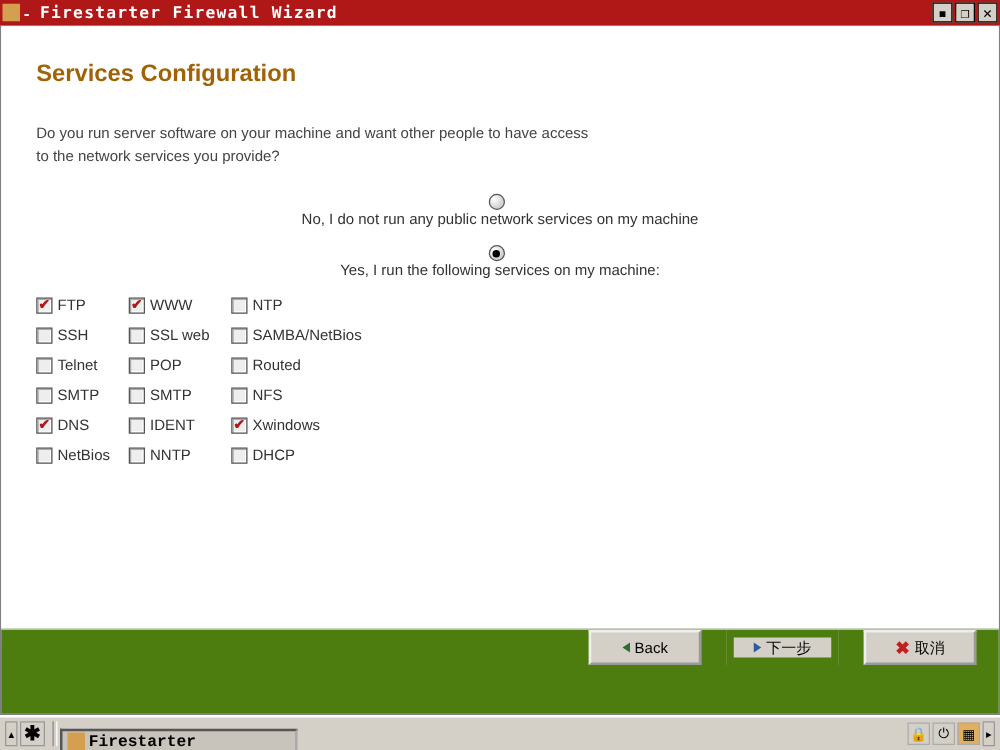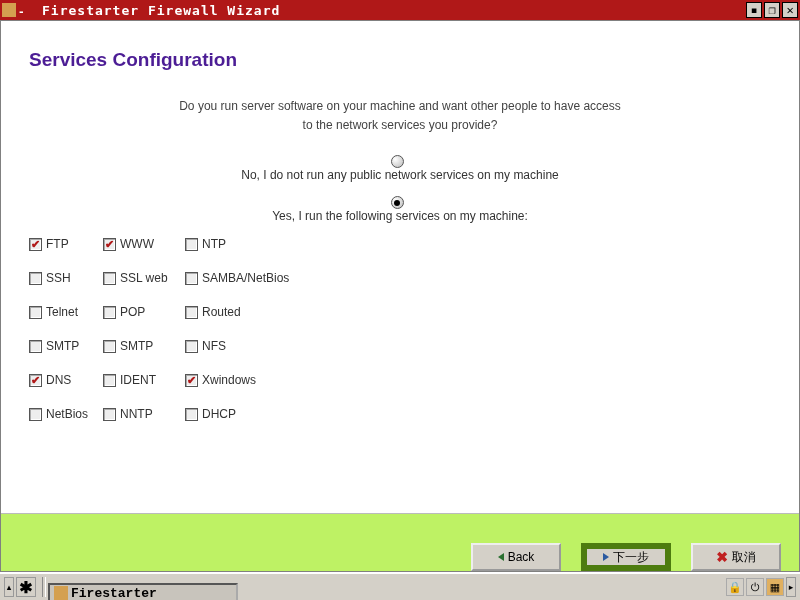--- a/index.html
+++ b/index.html
@@ -2,41 +2,41 @@
 <html><head>
 <meta charset="utf-8">
 <style>
 * { box-sizing: border-box; margin: 0; padding: 0; }
 body { width: 800px; height: 600px; font-family: Arial, Helvetica, sans-serif; background: #d4d0c8; overflow: hidden; position: relative; }
 
 
 .titlebar { height: 20px; background: #b01818; display: flex; align-items: center; padding: 0 2px; color: #fff; font-family: monospace; font-weight: bold; font-size: 13px; }
 .titlebar .app-icon { width: 14px; height: 14px; background: #d4a050; margin-right: 2px; display: inline-block; }
 .titlebar .dash-icon { width: 10px; height: 10px; display: inline-block; margin-right: 4px; font-size: 11px; }
-.titlebar .title-text { flex: 1; letter-spacing: 1px; margin-left: 10px; }
+.titlebar .title-text { flex: 1; letter-spacing: 1px; }
 .titlebar .winbtns { display: flex; gap: 2px; }
 .titlebar .winbtn { width: 16px; height: 16px; background: #d4d0c8; border: 1px solid #000; display: flex; align-items: center; justify-content: center; font-size: 12px; font-weight: bold; color: #000; cursor: pointer; }
 
 
 .wizard { position: absolute; top: 20px; left: 0; right: 0; bottom: 28px; background: #fff; border: 1px solid #808080; }
 .wizard-content { padding: 28px 28px 10px 28px; height: calc(100% - 58px); background: #fff; }
-.page-title { font-size: 19px; font-weight: bold; color: #4c1d95; margin-bottom: 26px; }
-.description { font-size: 12px; color: #444; line-height: 1.6; margin-bottom: 20px; text-align: center; }
+.page-title { font-size: 19px; font-weight: bold; color: #a16207; margin-bottom: 26px; }
+.description { font-size: 12px; color: #444; line-height: 1.6; margin-bottom: 20px; }
 
 .radio-row { display: flex; align-items: center; margin-bottom: 14px; font-size: 12px; color: #333; flex-direction: column; }
 .radio { width: 13px; height: 13px; border-radius: 50%; border: 1px solid #555; margin-right: 6px; display: inline-flex; align-items: center; justify-content: center; background: radial-gradient(circle at 30% 30%, #fff, #bbb); cursor: pointer; }
 .radio.selected::after { content: ""; width: 6px; height: 6px; background: #000; border-radius: 50%; }
 
-.services-grid { margin-top: 10px; display: grid; grid-template-columns: 74px 82px 140px; gap: 20px 0; font-size: 12px; color: #333; }
+.services-grid { margin-top: 10px; display: grid; grid-template-columns: 74px 82px 140px; gap: 10px 0; font-size: 12px; color: #333; }
 .chk-row { display: flex; align-items: center; }
 .chk { width: 13px; height: 13px; border: 1px solid #555; background: #eee; margin-right: 4px; display: inline-flex; align-items: center; justify-content: center; cursor: pointer; box-shadow: inset 1px 1px 0 #aaa, inset -1px -1px 0 #fff; }
 .chk.checked::after { content: "✔"; font-size: 11px; color: #b01818; font-weight: bold; line-height: 1; }
 
 
-.button-bar { position: absolute; left: 0; right: 0; bottom: 0; height: 58px; background: #bef264; border-top: 1px solid #bbb; display: flex; align-items: flex-end; justify-content: flex-end; padding: 0 18px; gap: 20px; }
+.button-bar { position: absolute; left: 0; right: 0; bottom: 0; height: 68px; background: #4d7c0f; border-top: 1px solid #bbb; display: flex; align-items: flex-start; justify-content: flex-end; padding: 0 18px; gap: 20px; }
 .btn { min-width: 90px; height: 28px; background: #d4d0c8; border: 2px outset #eee; display: inline-flex; align-items: center; justify-content: center; font-size: 12px; padding: 0 12px; cursor: pointer; gap: 4px; }
 .btn.primary { border: 6px solid #4d7c0f; box-shadow: inset 0 0 0 1px #d4d0c8; }
 .tri-left { width: 0; height: 0; border-top: 4px solid transparent; border-bottom: 4px solid transparent; border-right: 6px solid #2a7030; }
 .tri-right { width: 0; height: 0; border-top: 4px solid transparent; border-bottom: 4px solid transparent; border-left: 6px solid #2a5aa0; }
 .x-red { color: #c02020; font-weight: bold; font-size: 14px; }
 
 
 .taskbar { position: absolute; left: 0; right: 0; bottom: 0; height: 28px; background: #d4d0c8; border-top: 2px solid #fff; display: flex; align-items: center; padding: 0 4px; }
 .tb-arrow { width: 10px; height: 20px; border: 1px solid #999; background: #d4d0c8; display: flex; align-items: center; justify-content: center; font-size: 9px; margin-right: 2px; cursor: pointer; }
 .tb-start { width: 20px; height: 20px; border: 1px solid #999; background: #d4d0c8; margin-right: 4px; display: flex; align-items: center; justify-content: center; font-weight: bold; cursor: pointer; }

